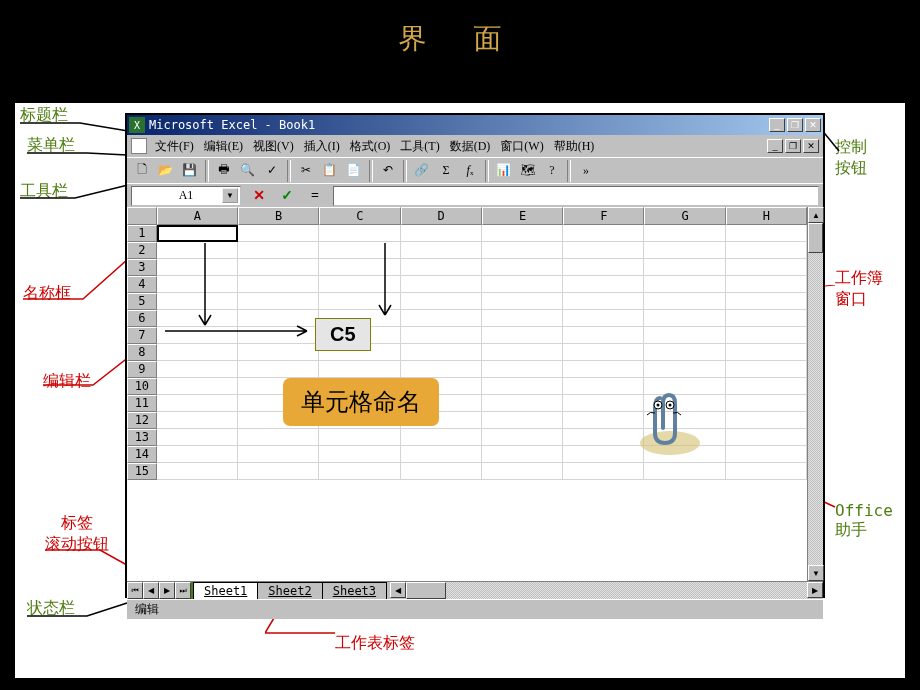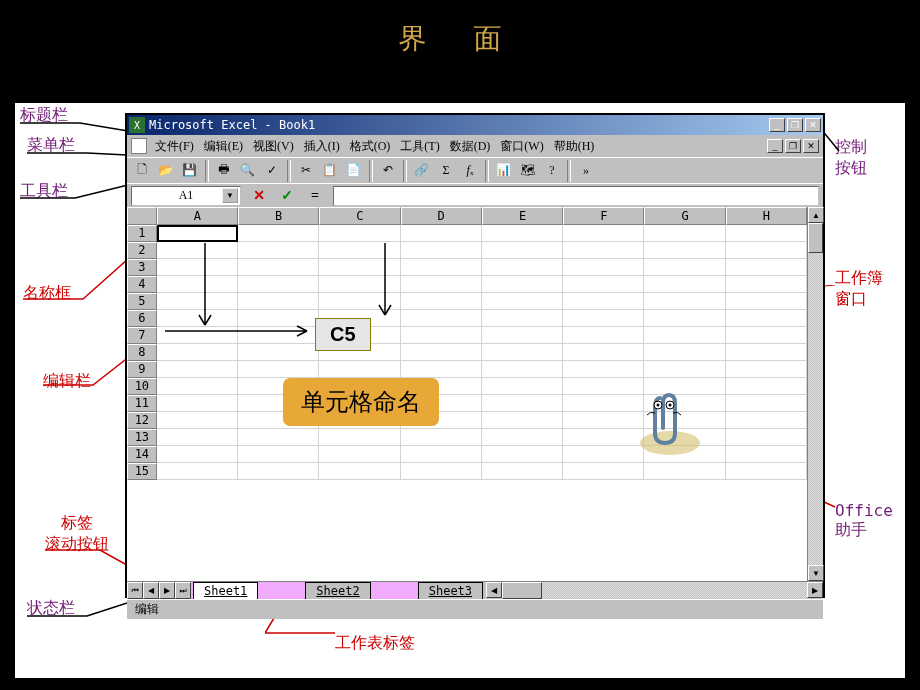--- a/index.html
+++ b/index.html
@@ -3,21 +3,21 @@
 <meta charset="utf-8">
 <style>
   * { box-sizing: border-box; margin: 0; padding: 0; }
   body { background: #000; font-family: "SimSun", "宋体", serif; width: 920px; height: 690px; position: relative; }
   
   .slide-title { color: #d4a84a; font-size: 28px; text-align: center; padding: 20px 0 10px; letter-spacing: 20px; font-family: "SimSun", serif; }
   
   .diagram-area { position: absolute; top: 103px; left: 15px; width: 890px; height: 575px; background: #fff; }
   
   
-  .label { position: absolute; font-family: "SimHei","黑体",sans-serif; color: #701a75; font-size: 16px; }
+  .label { position: absolute; font-family: "SimHei","黑体",sans-serif; color: #4d7c0f; font-size: 16px; }
   .label.red { color: #c00; }
   
   
   .excel-window { position: absolute; left: 110px; top: 10px; width: 700px; height: 485px; border: 2px solid #000; background: #c0c0c0; }
   .titlebar { background: linear-gradient(to right, #08246b, #a6caf0); height: 20px; display: flex; align-items: center; padding: 0 2px; color: #fff; font-size: 12px; font-family: "宋体", monospace; }
   .titlebar-icon { width: 16px; height: 16px; background: #2a7030; margin-right: 4px; display: inline-flex; align-items: center; justify-content: center; font-size: 10px; color: #fff; }
   .titlebar-text { flex: 1; }
   .win-controls { display: flex; gap: 2px; }
   .win-btn { width: 16px; height: 14px; background: #c0c0c0; border: 1px solid; border-color: #fff #404040 #404040 #fff; font-size: 9px; display: flex; align-items: center; justify-content: center; font-family: Arial; cursor: default; }
   
@@ -53,21 +53,21 @@
   .cell.active { border: 2px solid #000; }
   
   .vscroll { width: 16px; background: #c0c0c0; border-left: 1px solid #808080; display: flex; flex-direction: column; }
   .scroll-btn { width: 16px; height: 16px; background: #c0c0c0; border: 1px solid; border-color: #fff #404040 #404040 #fff; font-size: 8px; display:flex; align-items:center; justify-content:center; }
   .scroll-track { flex: 1; background: repeating-conic-gradient(#c0c0c0 0 25%, #e0e0e0 0 50%) 0 0/2px 2px; }
   .scroll-thumb { background: #c0c0c0; border: 1px solid; border-color: #fff #404040 #404040 #fff; }
   
   .bottom-bar { height: 18px; background: #c0c0c0; display: flex; align-items: stretch; border-top: 1px solid #808080; }
   .tab-nav { display: flex; }
   .tab-nav-btn { width: 16px; background: #c0c0c0; border: 1px solid; border-color: #fff #404040 #404040 #fff; font-size: 8px; display: flex; align-items: center; justify-content: center; }
-  .sheet-tabs { display: flex; align-items: flex-end; background: #f0abfc; padding-left: 2px; gap: 48px; }
+  .sheet-tabs { display: flex; align-items: flex-end; background: #4d7c0f; padding-left: 2px; }
   .sheet-tab { background: #fff; border: 1px solid #000; border-bottom: none; padding: 1px 10px; font-size: 12px; margin-right: -1px; font-family: "宋体", monospace; text-decoration: underline; }
   .sheet-tab.inactive { background: #c0c0c0; }
   .hscroll { flex: 1; display: flex; margin-left: 4px; }
   .hscroll .scroll-track { flex: 1; }
   
   .statusbar { height: 20px; background: #c0c0c0; border-top: 1px solid #fff; padding: 0 8px; font-size: 12px; display: flex; align-items: center; }
   
   
   .callout-c5 { position: absolute; background: #e5e5e5; border: 1.5px solid #808000; padding: 4px 14px; font-size: 20px; font-family: Arial; font-weight: bold; }
   .callout-naming { position: absolute; background: #e8a838; padding: 8px 18px; font-size: 24px; font-family: "SimSun", serif; color: #000; }

